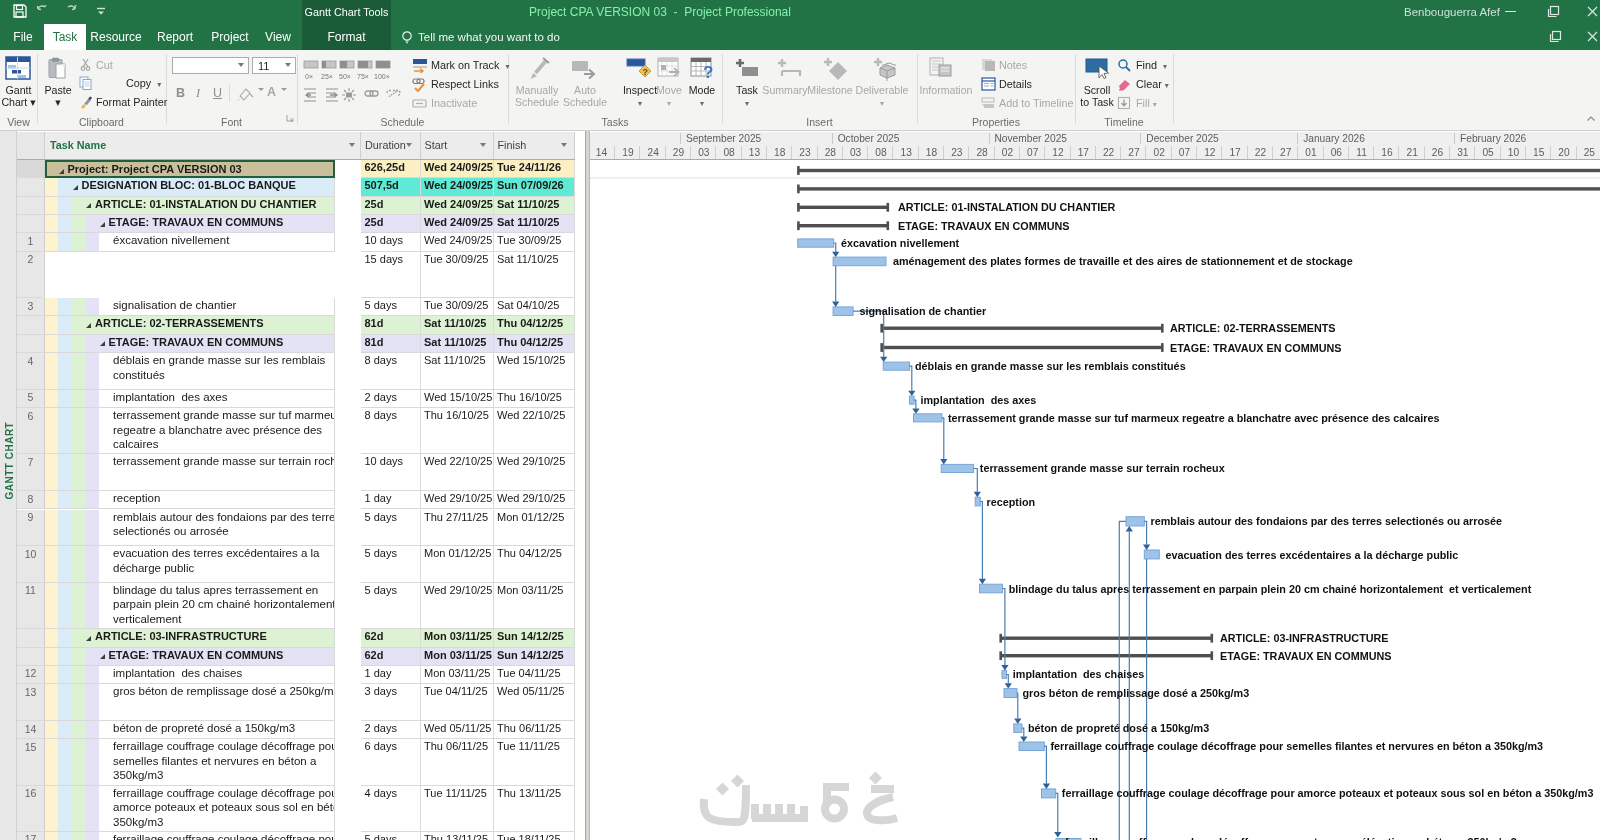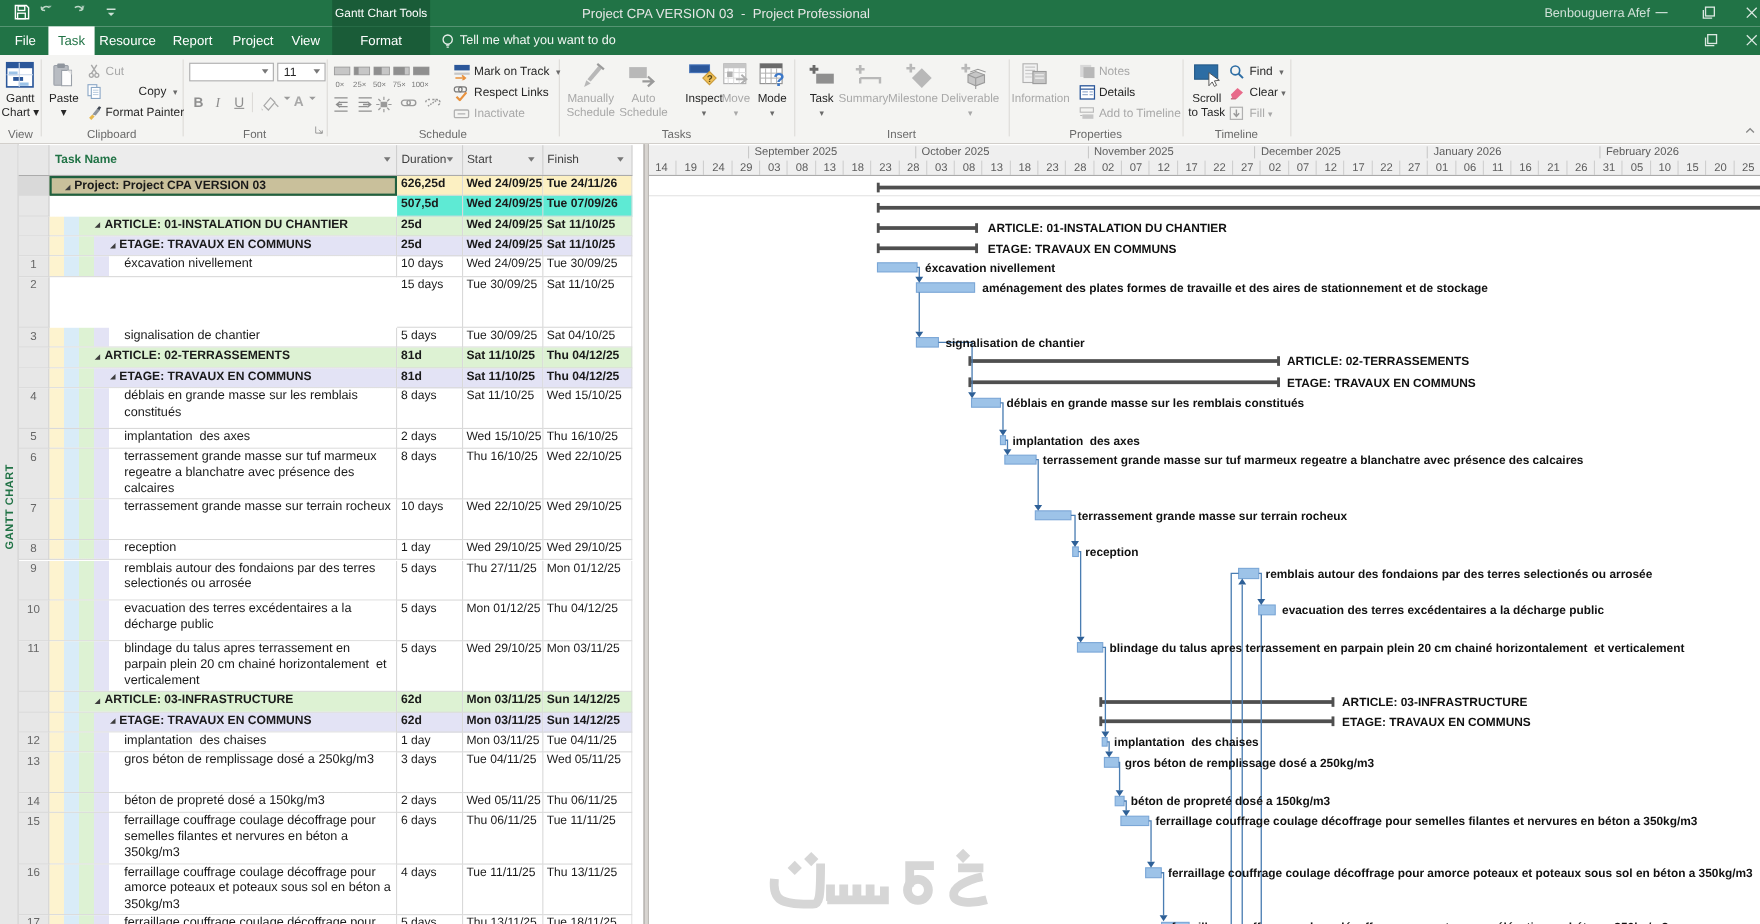--- a/index.html
+++ b/index.html
@@ -23,21 +23,21 @@
   #ganttlabel{position:absolute;left:-36px;top:318px;width:90px;transform:rotate(-90deg);
       font-size:10px;font-weight:bold;color:#217346;letter-spacing:0.5px;}
   
   #tablehead{position:absolute;left:17px;top:1px;width:558px;height:28px;background:#ececec;border-bottom:1px solid #ababab;box-sizing:border-box;}
   .hcell{position:absolute;top:0;height:27px;line-height:27px;font-size:10.8px;color:#3f3f3f;border-right:1px solid #cfcfcf;box-sizing:border-box;white-space:nowrap;overflow:hidden;}
   .filt{position:absolute;top:11px;width:0;height:0;border-left:3.5px solid transparent;border-right:3.5px solid transparent;border-top:4px solid #777;}
   #tbody{position:absolute;left:17px;top:29px;width:558px;height:680px;overflow:hidden;}
   .trow{position:absolute;left:0;width:558px;}
   .tid{position:absolute;left:0;top:0;bottom:0;width:28px;background:#e7e7e7;border-right:1px solid #cfcfcf;border-bottom:1px solid #d9d9d9;
        box-sizing:border-box;font-size:10.5px;color:#666;text-align:center;}
-  .tname{position:absolute;left:28px;top:0;bottom:0;width:316px;border-right:1px solid #d9d9d9;border-bottom:1px solid #d9d9d9;box-sizing:border-box;
+  .tname{position:absolute;left:28px;top:0;bottom:0;width:290px;border-right:1px solid #d9d9d9;border-bottom:1px solid #d9d9d9;box-sizing:border-box;
        font-size:11.5px;color:#1a1a1a;white-space:nowrap;overflow:hidden;}
   .tdur{position:absolute;left:344px;top:0;bottom:0;width:59.5px;border-right:1px solid #d9d9d9;border-bottom:1px solid #d9d9d9;box-sizing:border-box;
        font-size:11px;color:#1a1a1a;padding-left:3.5px;white-space:nowrap;overflow:hidden;}
   .tstart{position:absolute;left:403.5px;top:0;bottom:0;width:73px;border-right:1px solid #d9d9d9;border-bottom:1px solid #d9d9d9;box-sizing:border-box;
        font-size:11px;color:#1a1a1a;padding-left:3.5px;white-space:nowrap;overflow:hidden;}
   .tfin{position:absolute;left:476.5px;top:0;bottom:0;width:81.5px;border-right:1px solid #d9d9d9;border-bottom:1px solid #d9d9d9;box-sizing:border-box;
        font-size:11px;color:#1a1a1a;padding-left:3.5px;white-space:nowrap;overflow:hidden;}
   .b{font-weight:bold;}
   .trow .tname,.trow .tdur,.trow .tstart,.trow .tfin{line-height:14.6px;padding-top:0;}
   .trow .tid{line-height:14.6px;padding-top:0.6px;}
@@ -74,21 +74,21 @@
     <svg class="abs" style="left:66px;top:4px" width="30" height="13" viewBox="0 0 30 13">
       <path d="M2 3 C5 1,8 2,9 5 M9 5 l0.5 -3 M9 5 l-3 0.5" stroke="#bcd6c6" stroke-width="1.4" fill="none"></path>
       <path d="M13.5 8 l2.5 3 l2.5 -3" fill="#9dbfae" stroke="none" transform="translate(-1,-4) scale(0.65)"></path>
     </svg>
     <svg class="abs" style="left:96px;top:6px" width="12" height="12" viewBox="0 0 12 12">
       <path d="M1 2.5 h8" stroke="#cfe2d8" stroke-width="1.4"></path>
       <path d="M2 5.5 l3 3 l3 -3" fill="#cfe2d8"></path>
     </svg>
     <div class="abs" style="left:302px;top:0;width:89px;height:24px;background:#1a5c38;color:#fff;
          font-size:10.8px;text-align:center;line-height:25px;white-space:nowrap;">Gantt Chart Tools</div>
-    <div class="abs" style="left:0;top:0;width:1320px;height:24px;text-align:center;font-size:12px;line-height:25px;color:#e5e5e5;pointer-events:none;">
+    <div class="abs" style="left:0;top:0;width:1320px;height:24px;text-align:center;font-size:12px;line-height:25px;color:#86efac;pointer-events:none;">
       <span>Project CPA VERSION 03&nbsp; -&nbsp; Project Professional</span></div>
     <div class="abs" style="left:1404px;top:0;height:24px;font-size:11.5px;line-height:25px;color:#cfe0d7;">Benbouguerra Afef</div>
     <div class="abs" style="left:1505px;top:11px;width:11px;height:1.4px;background:#dbe8e1;"></div>
     <svg class="abs" style="left:1547px;top:5px" width="13" height="13" viewBox="0 0 13 13">
       <rect x="3.5" y="1.5" width="8" height="8" fill="none" stroke="#dbe8e1" stroke-width="1.2"></rect>
       <path d="M1.5 4 v7.5 h8" fill="none" stroke="#dbe8e1" stroke-width="1.2"></path>
     </svg>
     <svg class="abs" style="left:1586px;top:5px" width="13" height="13" viewBox="0 0 13 13">
       <path d="M2 2 L11 11 M11 2 L2 11" stroke="#dbe8e1" stroke-width="1.2"></path>
     </svg>
@@ -377,23 +377,24 @@
     <div id="tbody">
       <div class="trow b" style="top:0;height:18.35px;">
         <div class="tid" style="background:#d9d9d9;"></div>
         <div class="tname" style="background:#c9c09b;border:2px solid #20603f;padding-left:11.5px;"><span class="tri"></span>Project: Project CPA VERSION 03</div>
         <div class="tdur" style="background:#fcf0c2;">626,25d</div>
         <div class="tstart" style="background:#fcf0c2;">Wed 24/09/25</div>
         <div class="tfin" style="background:#fcf0c2;">Tue 24/11/26</div>
       </div>
       <div class="trow b" style="top:18.35px;height:18.35px;">
         <div class="tid"></div>
+        <div class="tname bgdesig" style="padding-left:27.5px;"><span class="tri"></span>DESIGNATION BLOC: 01-BLOC BANQUE</div>
         <div class="tdur bgb">507,5d</div>
           <div class="tstart bgb">Wed 24/09/25</div>
-          <div class="tfin bgb">Tue 07/09/26</div>
+          <div class="tfin bgb">Sun 07/09/26</div>
       </div>
       <div class="trow b" style="top:36.7px;height:18.35px;">
         <div class="tid"></div>
         <div class="tname bgart" style="padding-left:41px;"><span class="tri"></span>ARTICLE: 01-INSTALATION DU CHANTIER</div>
         <div class="tdur bgg">25d</div>
           <div class="tstart bgg">Wed 24/09/25</div>
           <div class="tfin bgg">Sat 11/10/25</div>
       </div>
       <div class="trow b" style="top:55.05px;height:18.35px;">
         <div class="tid"></div>

